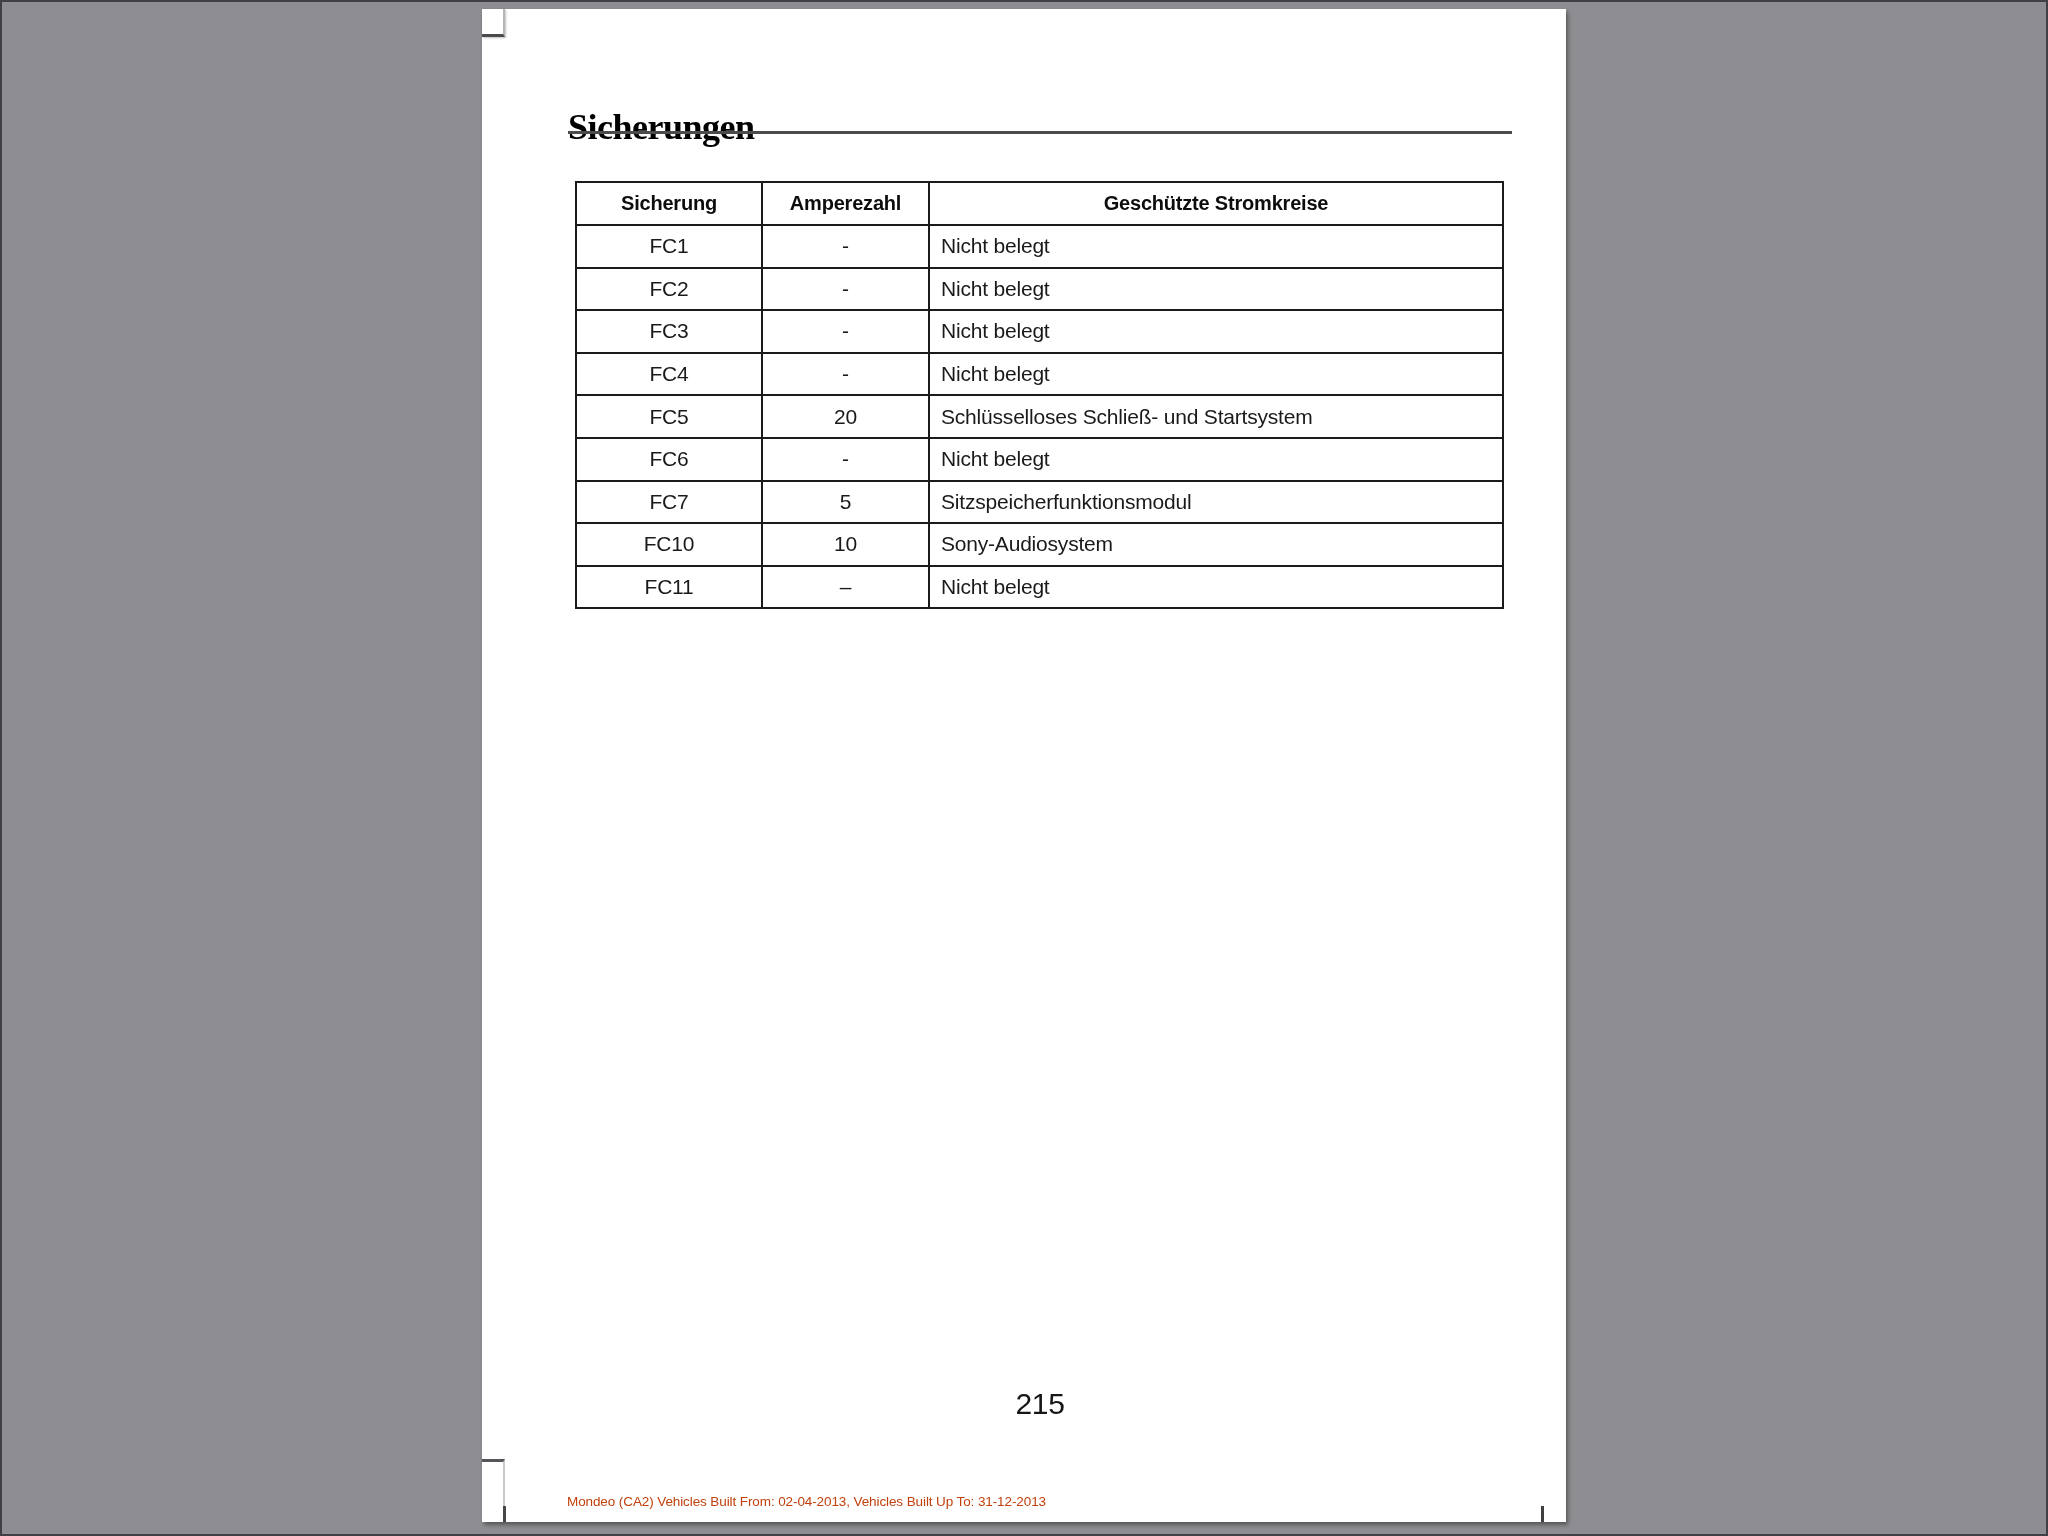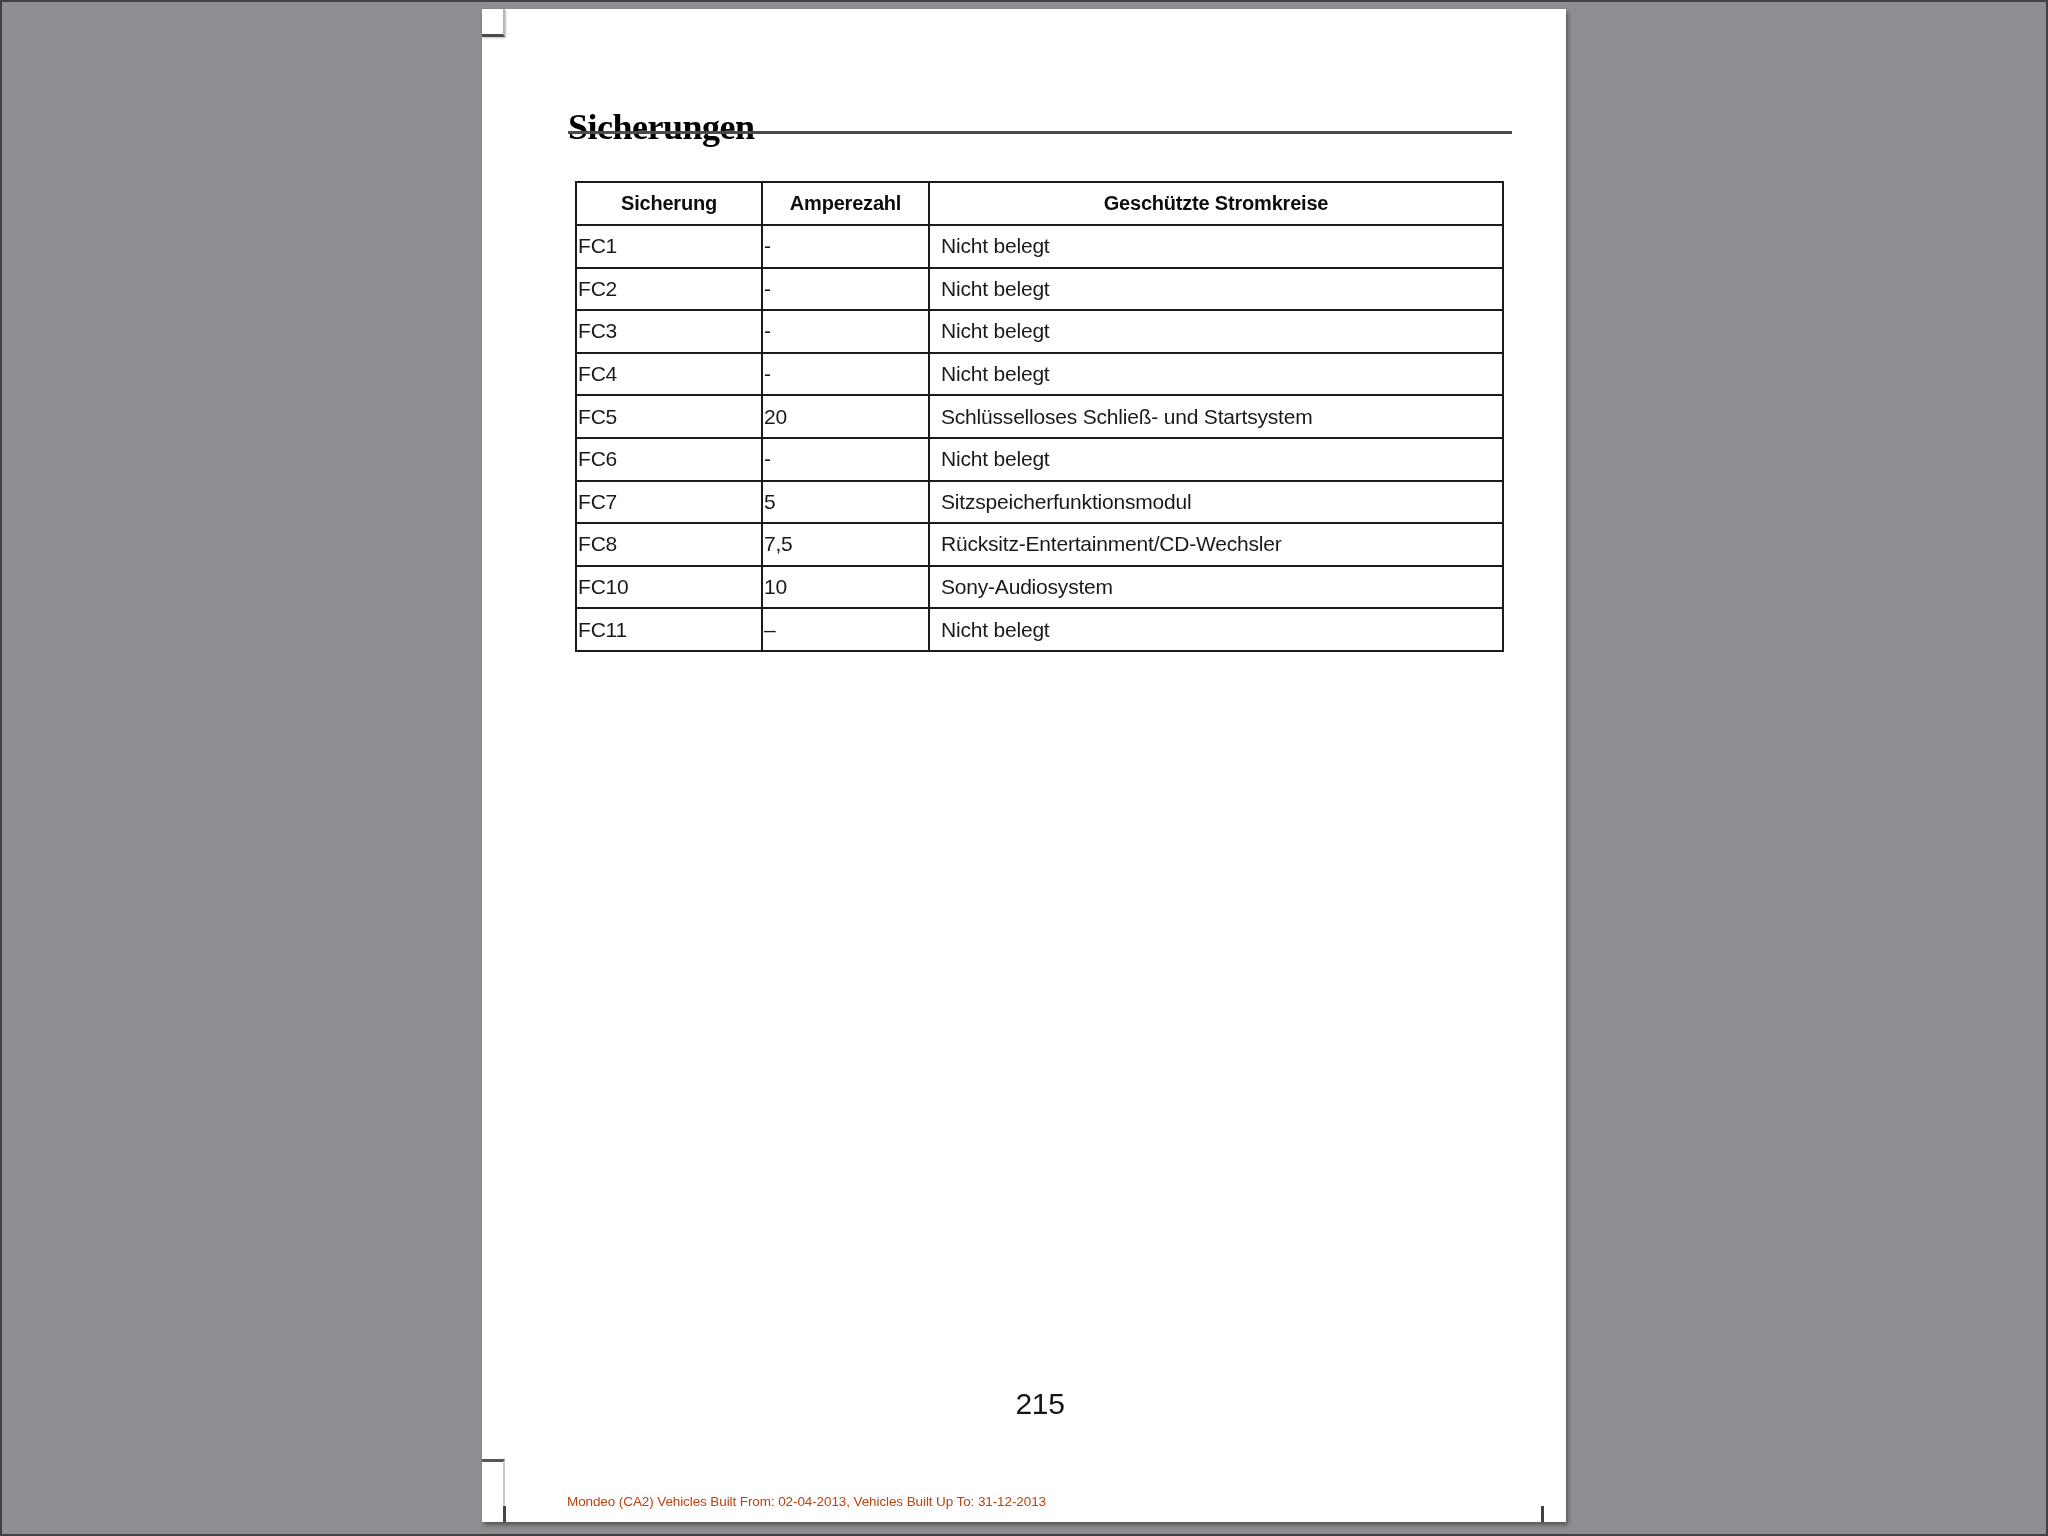--- a/index.html
+++ b/index.html
@@ -85,21 +85,21 @@
     height:39px;
     font-size:20px;
     font-weight:bold;
     letter-spacing:-0.2px;
     color:#0d0d0d;
   }
   .fuse-table td{
     height:38.6px;
     font-size:21px;
     letter-spacing:-0.2px;
-    text-align:left;
+    text-align:center;
   }
   .fuse-table td.circuit-cell{
     text-align:left;
     padding-left:11px;
     margin-left:20px;
   }
   col.c-fuse{width:186px;}
   col.c-amps{width:167px;}
   .page-number{
     position:absolute;
@@ -176,25 +176,20 @@
     <td>FC6</td>
     <td>-</td>
     <td class="circuit-cell">Nicht belegt</td>
   </tr>
           <tr>
     <td>FC7</td>
     <td>5</td>
     <td class="circuit-cell">Sitzspeicherfunktionsmodul</td>
   </tr>
           <tr>
-    <td>FC8</td>
-    <td>7,5</td>
-    <td class="circuit-cell">Rücksitz-Entertainment/CD-Wechsler</td>
-  </tr>
-          <tr>
     <td>FC10</td>
     <td>10</td>
     <td class="circuit-cell">Sony-Audiosystem</td>
   </tr>
           <tr>
     <td>FC11</td>
     <td>–</td>
     <td class="circuit-cell">Nicht belegt</td>
   </tr>
         </tbody>

